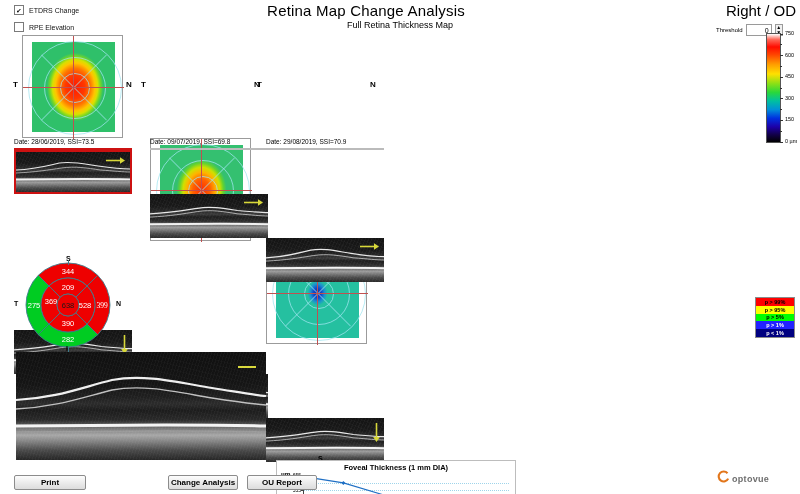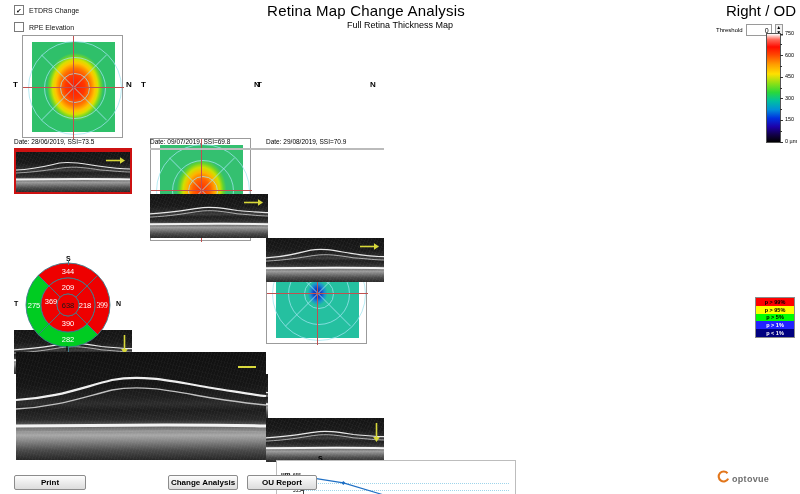--- a/index.html
+++ b/index.html
@@ -296,21 +296,21 @@
         <path d="M36.90811690796322,69.09188309203678 A27,27 0 0 1 36.90811690796321,30.90811690796322 L48.22182540694798,42.22182540694798 A11,11 0 0 0 48.22182540694798,57.77817459305202 Z" fill="#ee0000" stroke="#3d7d8c" stroke-width="0.9"></path>
         <circle cx="56" cy="50" r="11" fill="#ee0000" stroke="#3d7d8c" stroke-width="0.9"></circle>
       </svg>
       <div class="val w" style="left: 56px; top: 16px;">344</div>
       <div class="val w" style="left: 56px; top: 32px;">209</div>
       <div class="val k" style="left: 56px; top: 50px;">638</div>
       <div class="val w" style="left: 56px; top: 68px;">390</div>
       <div class="val w" style="left: 56px; top: 84px;">282</div>
       <div class="val w" style="left: 22px; top: 50px;">275</div>
       <div class="val w" style="left: 39px; top: 46px;">369</div>
-      <div class="val w" style="left: 73px; top: 50px;">218</div>
+      <div class="val w" style="left: 73px; top: 50px;">528</div>
       <div class="val w" style="left: 90px; top: 50px; font-family: Liberation Serif, serif;">399</div>
       <div class="lbl" style="left: 54px; top: 0px;">S</div>
       <div class="lbl" style="left: 54px; top: 90px;">I</div>
       <div class="lbl" style="left: 2px; top: 45px;">T</div>
       <div class="lbl" style="left: 104px; top: 45px;">N</div>
       <div class="abs" style="left: 56px; top: 5px; width: 0px; height: 5px; border-left: 1px solid rgb(61, 125, 140);"></div>
       <div class="abs" style="left: 56px; top: 92px; width: 0px; height: 5px; border-left: 1px solid rgb(61, 125, 140);"></div>
     </div>
     <div class="abs etdrs" style="left: 140px; top: 0px; width: 112px; height: 100px;">
       <svg width="112" height="100" style="position: absolute; left: 0px; top: 0px;">
@@ -365,20 +365,21 @@
 <svg width="100%" height="100%" viewBox="0 0 250 108" preserveAspectRatio="none" style="position: absolute; left: 0px; top: 0px;">
       <path d="M0,48 C40,46 64,36 96,28 C128,22 160,30 196,36 C222,40 238,43 250,44" fill="none" stroke="#efefef" stroke-width="2.2"></path>
       <path d="M0,57 C40,55 64,46 96,38 C128,32 160,40 196,46 C222,50 238,52 250,53" fill="none" stroke="#bfbfbf" stroke-width="1.4"></path>
       <path d="M0,74 C50,73.5 100,73 150,73 C200,73 230,73.5 250,74" fill="none" stroke="#f4f4f4" stroke-width="3.2"></path>
       <path d="M0,80 C50,79.5 100,79 150,79 C200,79 230,79.5 250,80" fill="none" stroke="#9a9a9a" stroke-width="1.6"></path>
     </svg>
     <div style="position: absolute; left: 0px; top: 0px; width: 100%; height: 100%; opacity: 0.3; background-image: repeating-linear-gradient(108deg, rgba(255, 255, 255, 0.11) 0px, rgba(255, 255, 255, 0.11) 1px, rgba(0, 0, 0, 0) 1px, rgba(0, 0, 0, 0) 3px), repeating-linear-gradient(14deg, rgba(255, 255, 255, 0.06) 0px, rgba(255, 255, 255, 0.06) 1px, rgba(0, 0, 0, 0) 1px, rgba(0, 0, 0, 0) 5px);"></div>
   </div>
 
 <div class="abs chart" id="chart0" style="left:276px;top:352px;width:240px;height:110px;">
+  <div class="ctitle">Foveal Thickness (1 mm DIA)</div>
   <div class="unit" style="left:4px;top:10px;">µm</div>
 <div class="plot" style="left: 26px; top: 14px; width: 206px; height: 76px;">
       <div class="grid" style="top: 7.6px;"></div>
       <div class="grid" style="top: 15.2px;"></div>
       <svg width="206" height="76" style="position: absolute; left: 0px; top: 0px;">
         <polyline points="6.0588235294117645,2.584000000000003 39.38235294117647,7.903999999999996 193.88235294117646,54.112" fill="none" stroke="#1f6fc4" stroke-width="1.1"></polyline>
         <path d="M4.0588235294117645,2.584000000000003 L6.0588235294117645,0.5840000000000032 L8.058823529411764,2.584000000000003 L6.0588235294117645,4.584000000000003 Z" fill="#1f6fc4"></path>
         <path d="M37.38235294117647,7.903999999999996 L39.38235294117647,5.903999999999996 L41.38235294117647,7.903999999999996 L39.38235294117647,9.903999999999996 Z" fill="#1f6fc4"></path>
         <path d="M191.88235294117646,54.112 L193.88235294117646,52.112 L195.88235294117646,54.112 L193.88235294117646,56.112 Z" fill="#1f6fc4"></path>
       </svg>

